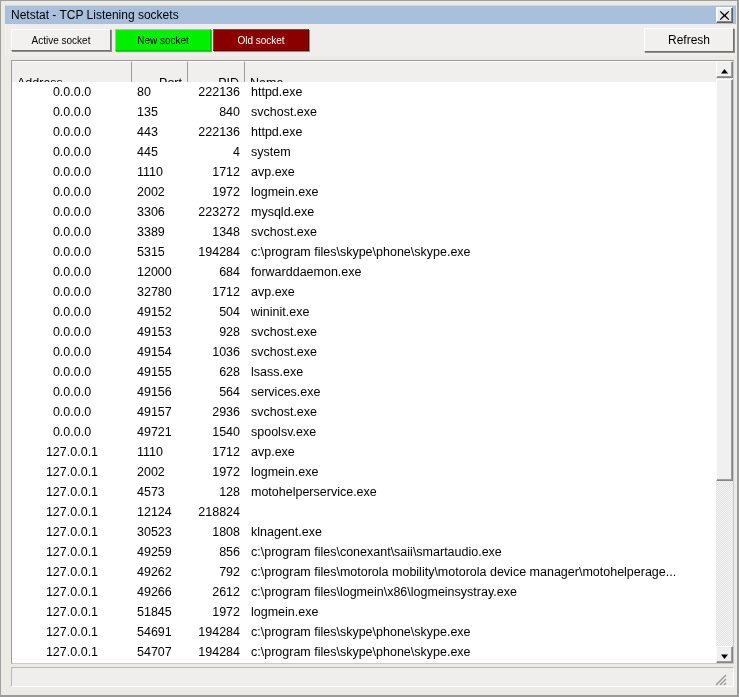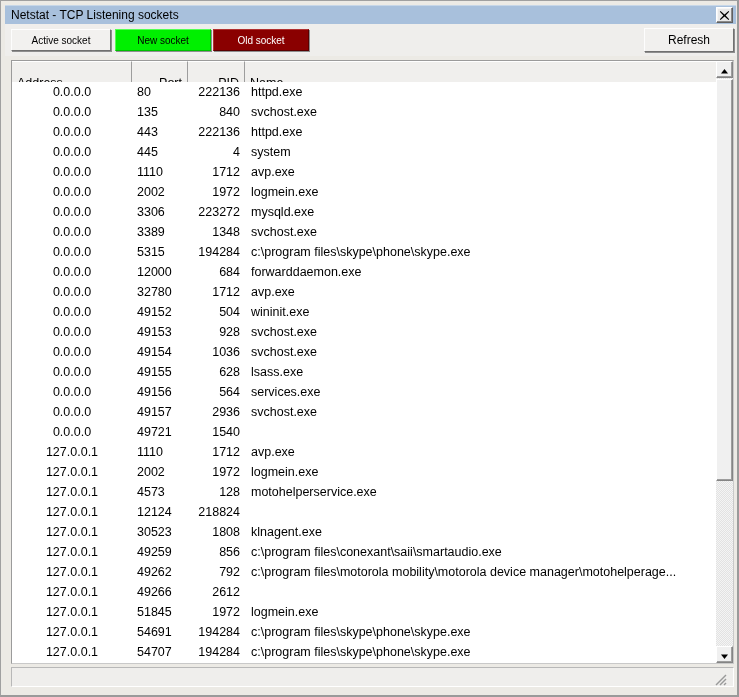--- a/index.html
+++ b/index.html
@@ -426,20 +426,21 @@
         <div class="row">
           <div class="cell c-addr">0.0.0.0</div>
           <div class="cell c-port">49157</div>
           <div class="cell c-pid">2936</div>
           <div class="cell c-name">svchost.exe</div>
         </div>
         <div class="row">
           <div class="cell c-addr">0.0.0.0</div>
           <div class="cell c-port">49721</div>
           <div class="cell c-pid">1540</div>
+          <div class="cell c-name">spoolsv.exe</div>
         </div>
         <div class="row">
           <div class="cell c-addr">127.0.0.1</div>
           <div class="cell c-port">1110</div>
           <div class="cell c-pid">1712</div>
           <div class="cell c-name">avp.exe</div>
         </div>
         <div class="row">
           <div class="cell c-addr">127.0.0.1</div>
           <div class="cell c-port">2002</div>
@@ -472,20 +473,21 @@
         <div class="row">
           <div class="cell c-addr">127.0.0.1</div>
           <div class="cell c-port">49262</div>
           <div class="cell c-pid">792</div>
           <div class="cell c-name">c:\program files\motorola mobility\motorola device manager\motohelperage...</div>
         </div>
         <div class="row">
           <div class="cell c-addr">127.0.0.1</div>
           <div class="cell c-port">49266</div>
           <div class="cell c-pid">2612</div>
+          <div class="cell c-name">c:\program files\logmein\x86\logmeinsystray.exe</div>
         </div>
         <div class="row">
           <div class="cell c-addr">127.0.0.1</div>
           <div class="cell c-port">51845</div>
           <div class="cell c-pid">1972</div>
           <div class="cell c-name">logmein.exe</div>
         </div>
         <div class="row">
           <div class="cell c-addr">127.0.0.1</div>
           <div class="cell c-port">54691</div>

